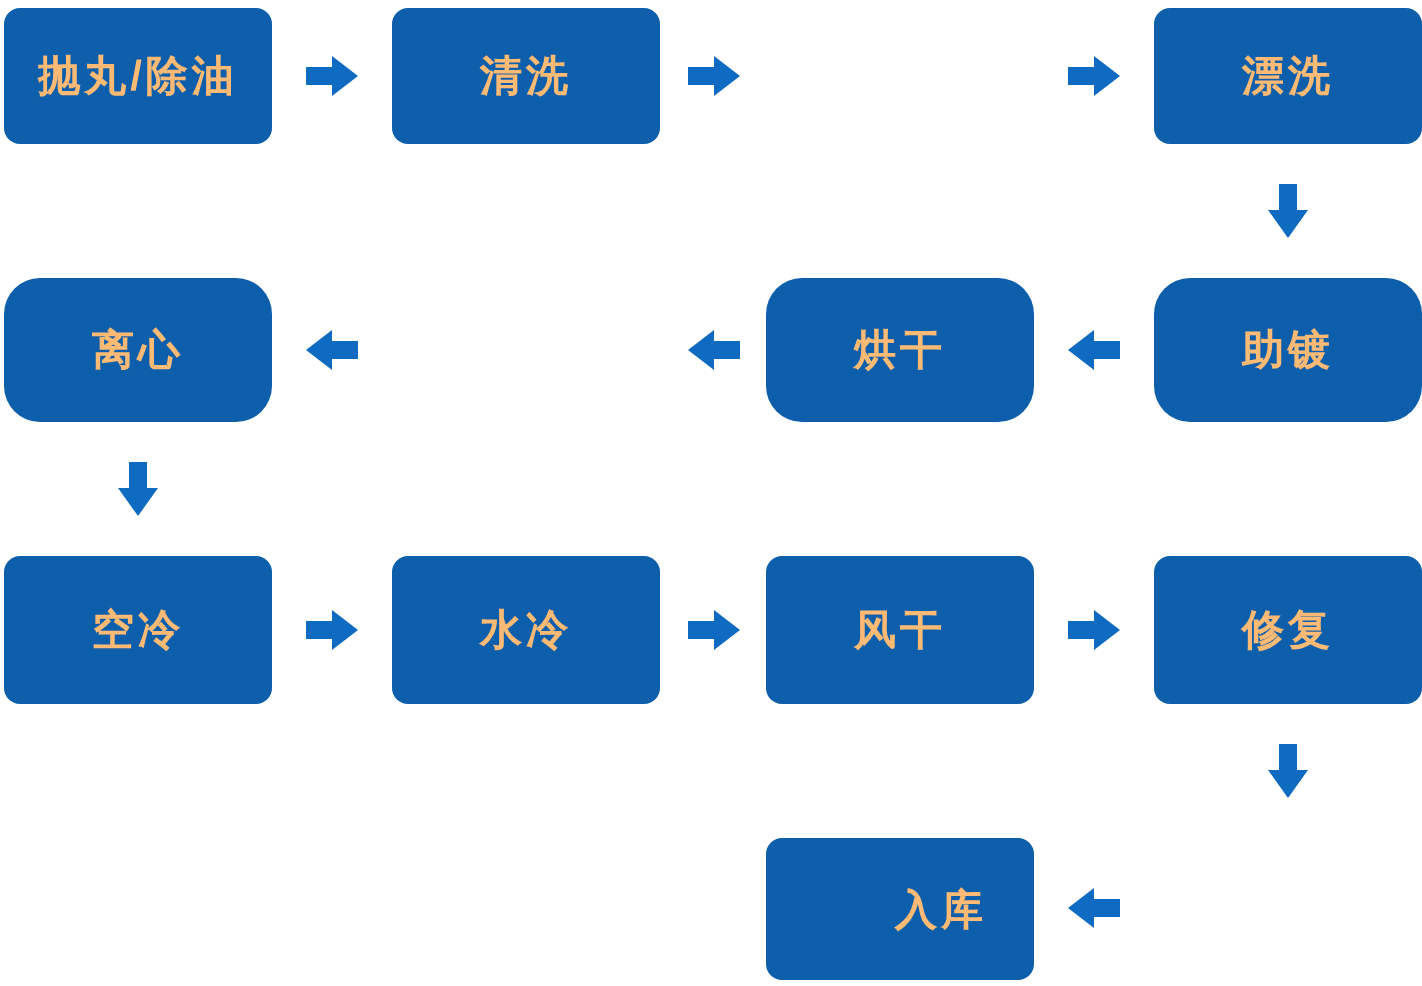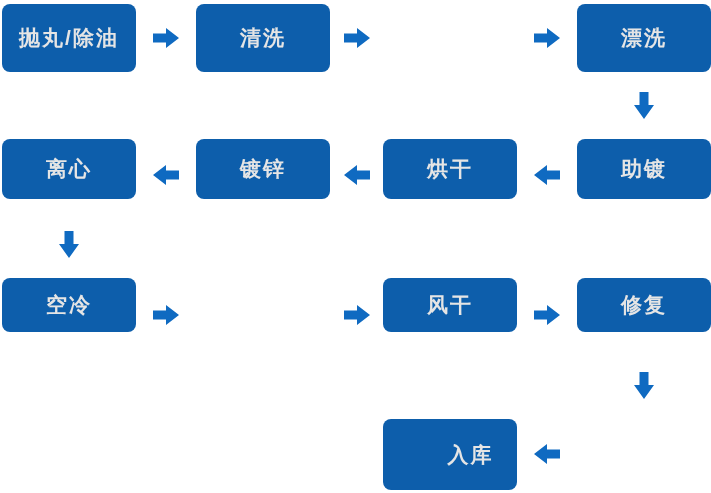--- a/index.html
+++ b/index.html
@@ -19,74 +19,74 @@
     position: absolute;
     width: 134px;
     background: #0d5eab;
     border-radius: 8px;
     display: flex;
     align-items: center;
     justify-content: center;
     box-sizing: border-box;
   }
   .node-label {
-    color: #e5e5e5;
+    color: #fdba74;
     font-size: 21px;
     font-weight: bold;
     letter-spacing: 2px;
     white-space: nowrap;
   }
   .arrow {
     position: absolute;
     line-height: 0;
   }
   .arrow svg { display: block; }
   .arrow polygon { fill: #0f6ac1; }
 
   
   .c1 { left: 2px; }
   .c2 { left: 196px; }
   .c3 { left: 383px; }
   .c4 { left: 577px; }
   
   .r1 { top: 4px;   height: 68px; }
-  .r2 { top: 139px; height: 60px; }
-  .r3 { top: 278px; height: 54px; }
+  .r2 { top: 139px; height: 72px; border-radius: 18px; }
+  .r3 { top: 278px; height: 74px; }
   .r4 { top: 419px; height: 71px; padding-left: 41px; }
 </style>
 </head>
 <body>
 
 <div class="canvas">
 
   <div class="node c1 r1">
     <span class="node-label">抛丸/除油</span>
   </div>
   <div class="node c2 r1">
     <span class="node-label">清洗</span>
   </div>
   <div class="node c4 r1">
     <span class="node-label">漂洗</span>
   </div>
 
   <div class="node c1 r2">
     <span class="node-label">离心</span>
   </div>
-  <div class="node c2 r2">
-    <span class="node-label">镀锌</span>
-  </div>
   <div class="node c3 r2">
     <span class="node-label">烘干</span>
   </div>
   <div class="node c4 r2">
     <span class="node-label">助镀</span>
   </div>
 
   <div class="node c1 r3">
     <span class="node-label">空冷</span>
+  </div>
+  <div class="node c2 r3">
+    <span class="node-label">水冷</span>
   </div>
   <div class="node c3 r3">
     <span class="node-label">风干</span>
   </div>
   <div class="node c4 r3">
     <span class="node-label">修复</span>
   </div>
 
   <div class="node c3 r4">
     <span class="node-label">入库</span>

